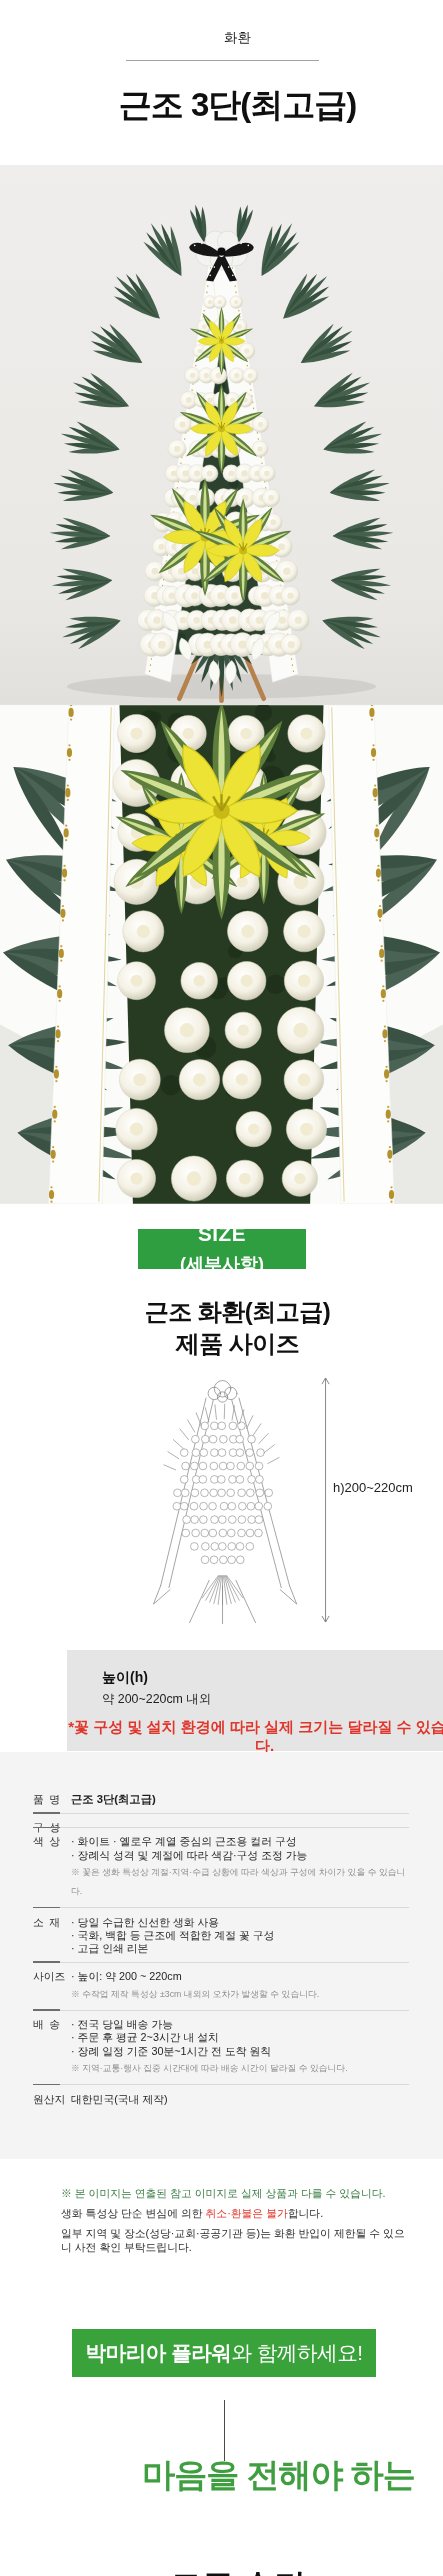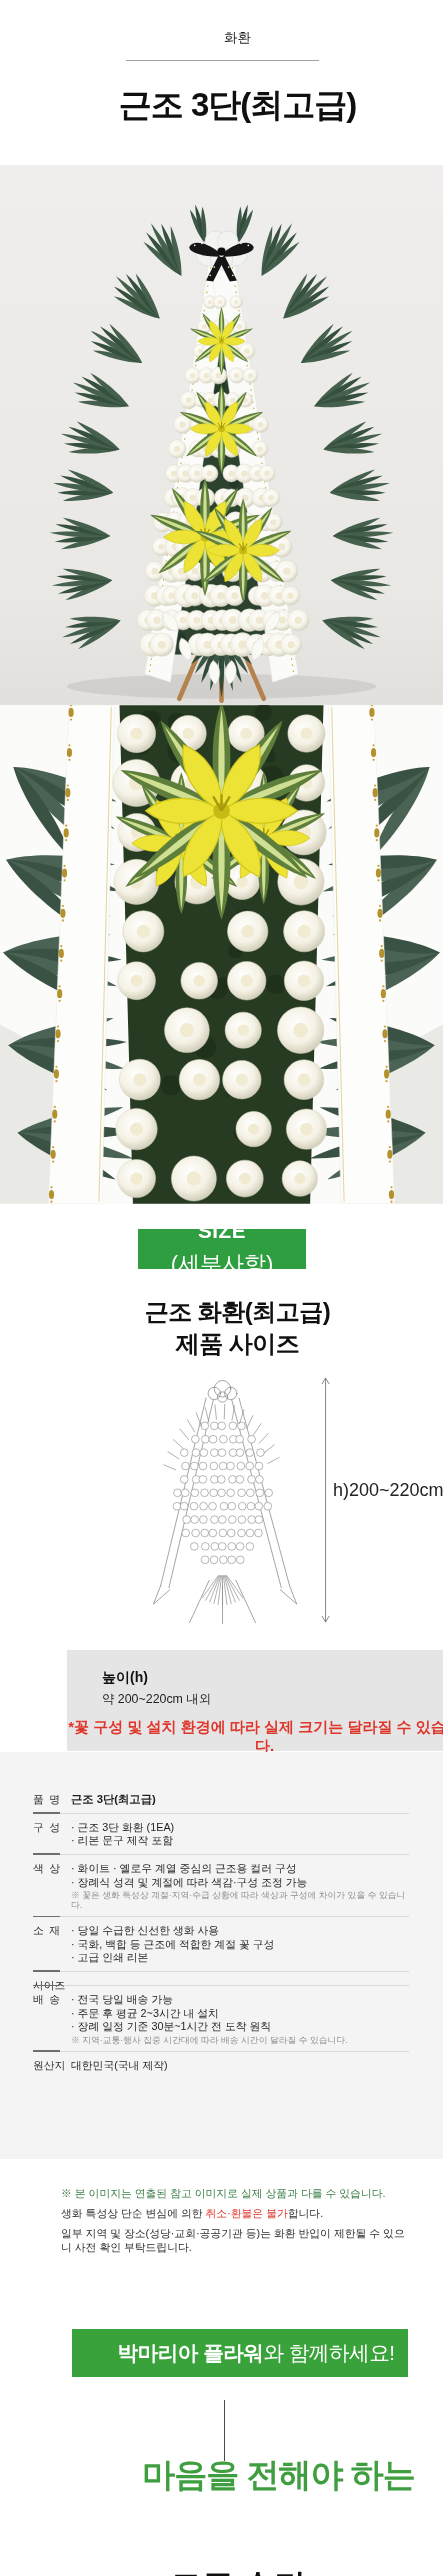--- a/index.html
+++ b/index.html
@@ -16,25 +16,25 @@
 
   
   .photo{left:0;width:443px;}
   #p1{top:165px;height:540px;}
   #p2{top:705px;height:499px;}
 
   
   .size-badge{top:1229px;left:138px;width:168px;height:40px;background:#2f9e41;color:#fff;
       display:flex;align-items:center;justify-content:center;gap:5.2px;flex-direction:column;}
   .size-badge .b{font-size:20.6px;font-weight:700;letter-spacing:0.5px;}
-  .size-badge .s{font-size:22px;font-weight:400;}
+  .size-badge .s{font-size:18px;font-weight:700;}
   .size-title1{top:1296px;font-size:24px;font-weight:800;color:#101010;letter-spacing:-0.5px;}
   .size-title2{top:1328px;font-size:24px;font-weight:800;color:#101010;letter-spacing:-0.5px;}
   #diag{top:1365px;left:0;width:443px;height:268px;}
-  .diag-label{top:1480px;left:333px;font-size:18px;color:#222;}
+  .diag-label{top:1480px;left:333px;font-size:13px;color:#222;}
 
   
   .height-box{top:1650px;left:24px;width:395px;height:101px;background:#e5e5e5;margin-left:43px;}
   .hb-heading{position:absolute;left:35px;top:18.5px;font-size:14px;font-weight:700;color:#111;}
   .hb-value{position:absolute;left:35px;top:41px;font-size:12.4px;color:#222;}
   .hb-warning{position:absolute;left:0;width:100%;top:68px;text-align:center;font-size:15px;
       font-weight:700;color:#e0352b;}
 
   
   .spec-section{top:1752px;left:0;width:443px;height:407px;background:#f4f4f4;}
@@ -42,31 +42,31 @@
   .spec-row{position:relative;border-bottom:0.5px solid #d9d9d9;padding:7.2px 0 6.2px;}
   .spec-row:last-child{border-bottom:none;}
   .spec-row::after{content:"";position:absolute;left:0;bottom:-1px;width:27px;height:1.5px;background:#6e6e6e;}
   .spec-row:last-child::after{display:none;}
   .spec-label{position:absolute;left:0;top:7.2px;width:27px;display:flex;justify-content:space-between;
       font-size:10.8px;color:#2e2e2e;}
   .spec-value{margin-left:38px;}
   .spec-line{font-size:10.8px;line-height:13.4px;color:#1f1f1f;}
   .spec-line.bullet::before{content:"· ";}
   .spec-line.bold{font-weight:700;font-size:11.3px;}
-  .spec-note{font-size:8.8px;line-height:10px;color:#8f8f8f;margin-top:1px;}
+  .spec-note{font-size:8.8px;line-height:19px;color:#8f8f8f;margin-top:1px;}
 
   
   .notices{top:2187px;left:61px;width:350px;}
   .notice-line{font-size:10.8px;line-height:13.4px;margin-bottom:6.7px;color:#2c2c2c;}
   .notice-green{color:#3a7d44;}
   .notice-red{color:#e0352b;}
 
   
   .brand-banner{top:2329px;left:72px;width:304px;height:48px;background:#3aa23a;color:#fff;
-      display:flex;align-items:center;justify-content:center;font-size:20.6px;letter-spacing:-0.5px;padding-left:32px;}
+      display:flex;align-items:center;justify-content:center;font-size:20.6px;letter-spacing:-0.5px;}
   .brand-banner .b{font-weight:800;}
   .brand-banner .r{font-weight:400;}
 
   .v-line{top:2400px;left:224px;width:0.5px;height:61px;background:#4a4a4a;}
   .moment-h-green{top:2453px;font-size:33px;font-weight:800;color:#3f9e3f;letter-spacing:-1px;padding-left:41px;}
   .moment-h-black{top:2516px;font-size:33px;font-weight:800;color:#0f0f0f;letter-spacing:-1px;margin-top:48px;}
 
   #moment-grid{position:absolute;left:0;top:0;width:443px;height:3087px;}
 </style>
 </head>
@@ -1329,24 +1329,20 @@
           </div>
     <div class="spec-value">
             <div class="spec-line bold">근조 3단(최고급)</div>
           </div>
   </div>
         <div class="spec-row">
     <div class="spec-label">
             <span>구</span>
             <span>성</span>
           </div>
-    <div class="spec-value">
-            <div class="spec-line bullet">근조 3단 화환 (1EA)</div>
-            <div class="spec-line bullet">리본 문구 제작 포함</div>
-          </div>
   </div>
         <div class="spec-row">
     <div class="spec-label">
             <span>색</span>
             <span>상</span>
           </div>
     <div class="spec-value">
             <div class="spec-line bullet">화이트 · 옐로우 계열 중심의 근조용 컬러 구성</div>
             <div class="spec-line bullet">장례식 성격 및 계절에 따라 색감·구성 조정 가능</div>
             <div class="spec-note">※ 꽃은 생화 특성상 계절·지역·수급 상황에 따라 색상과 구성에 차이가 있을 수 있습니다.</div>
@@ -1362,20 +1358,24 @@
             <div class="spec-line bullet">국화, 백합 등 근조에 적합한 계절 꽃 구성</div>
             <div class="spec-line bullet">고급 인쇄 리본</div>
           </div>
   </div>
         <div class="spec-row">
     <div class="spec-label">
             <span>사</span>
             <span>이</span>
             <span>즈</span>
           </div>
+    <div class="spec-value">
+            <div class="spec-line bullet">높이: 약 200 ~ 220cm</div>
+            <div class="spec-note">※ 수작업 제작 특성상 ±3cm 내외의 오차가 발생할 수 있습니다.</div>
+          </div>
   </div>
         <div class="spec-row">
     <div class="spec-label">
             <span>배</span>
             <span>송</span>
           </div>
     <div class="spec-value">
             <div class="spec-line bullet">전국 당일 배송 가능</div>
             <div class="spec-line bullet">주문 후 평균 2~3시간 내 설치</div>
             <div class="spec-line bullet">장례 일정 기준 30분~1시간 전 도착 원칙</div>

